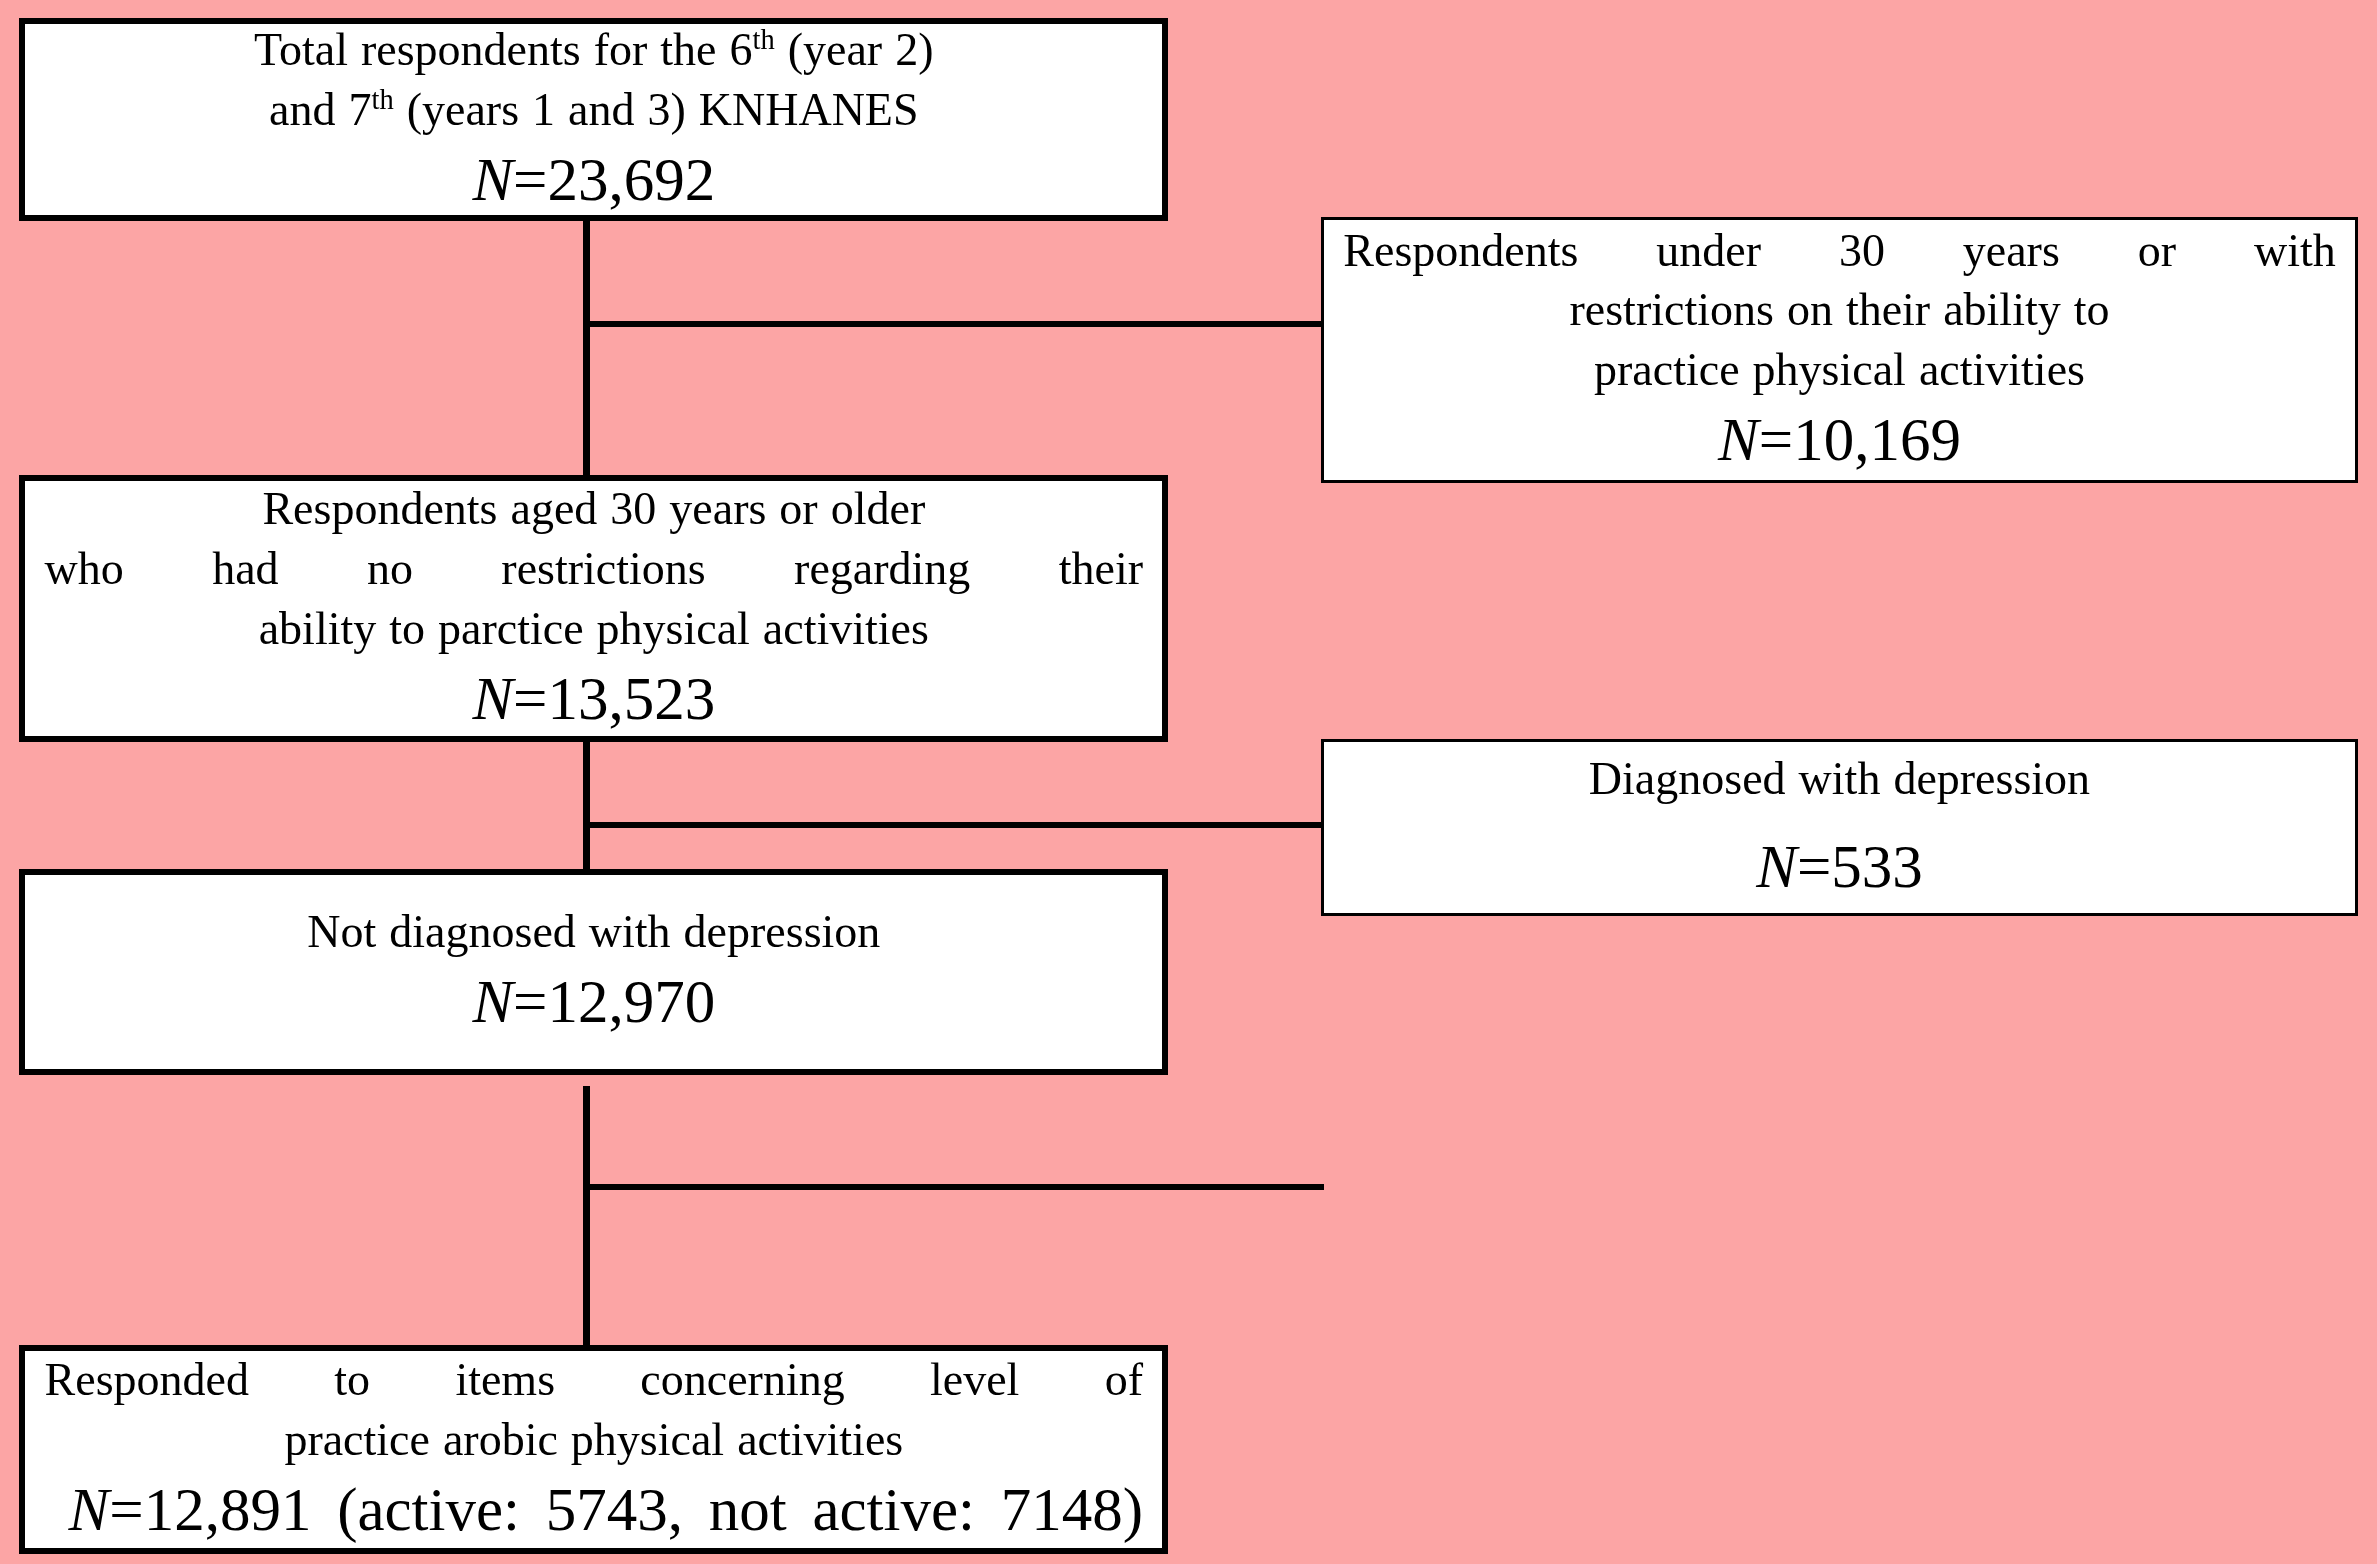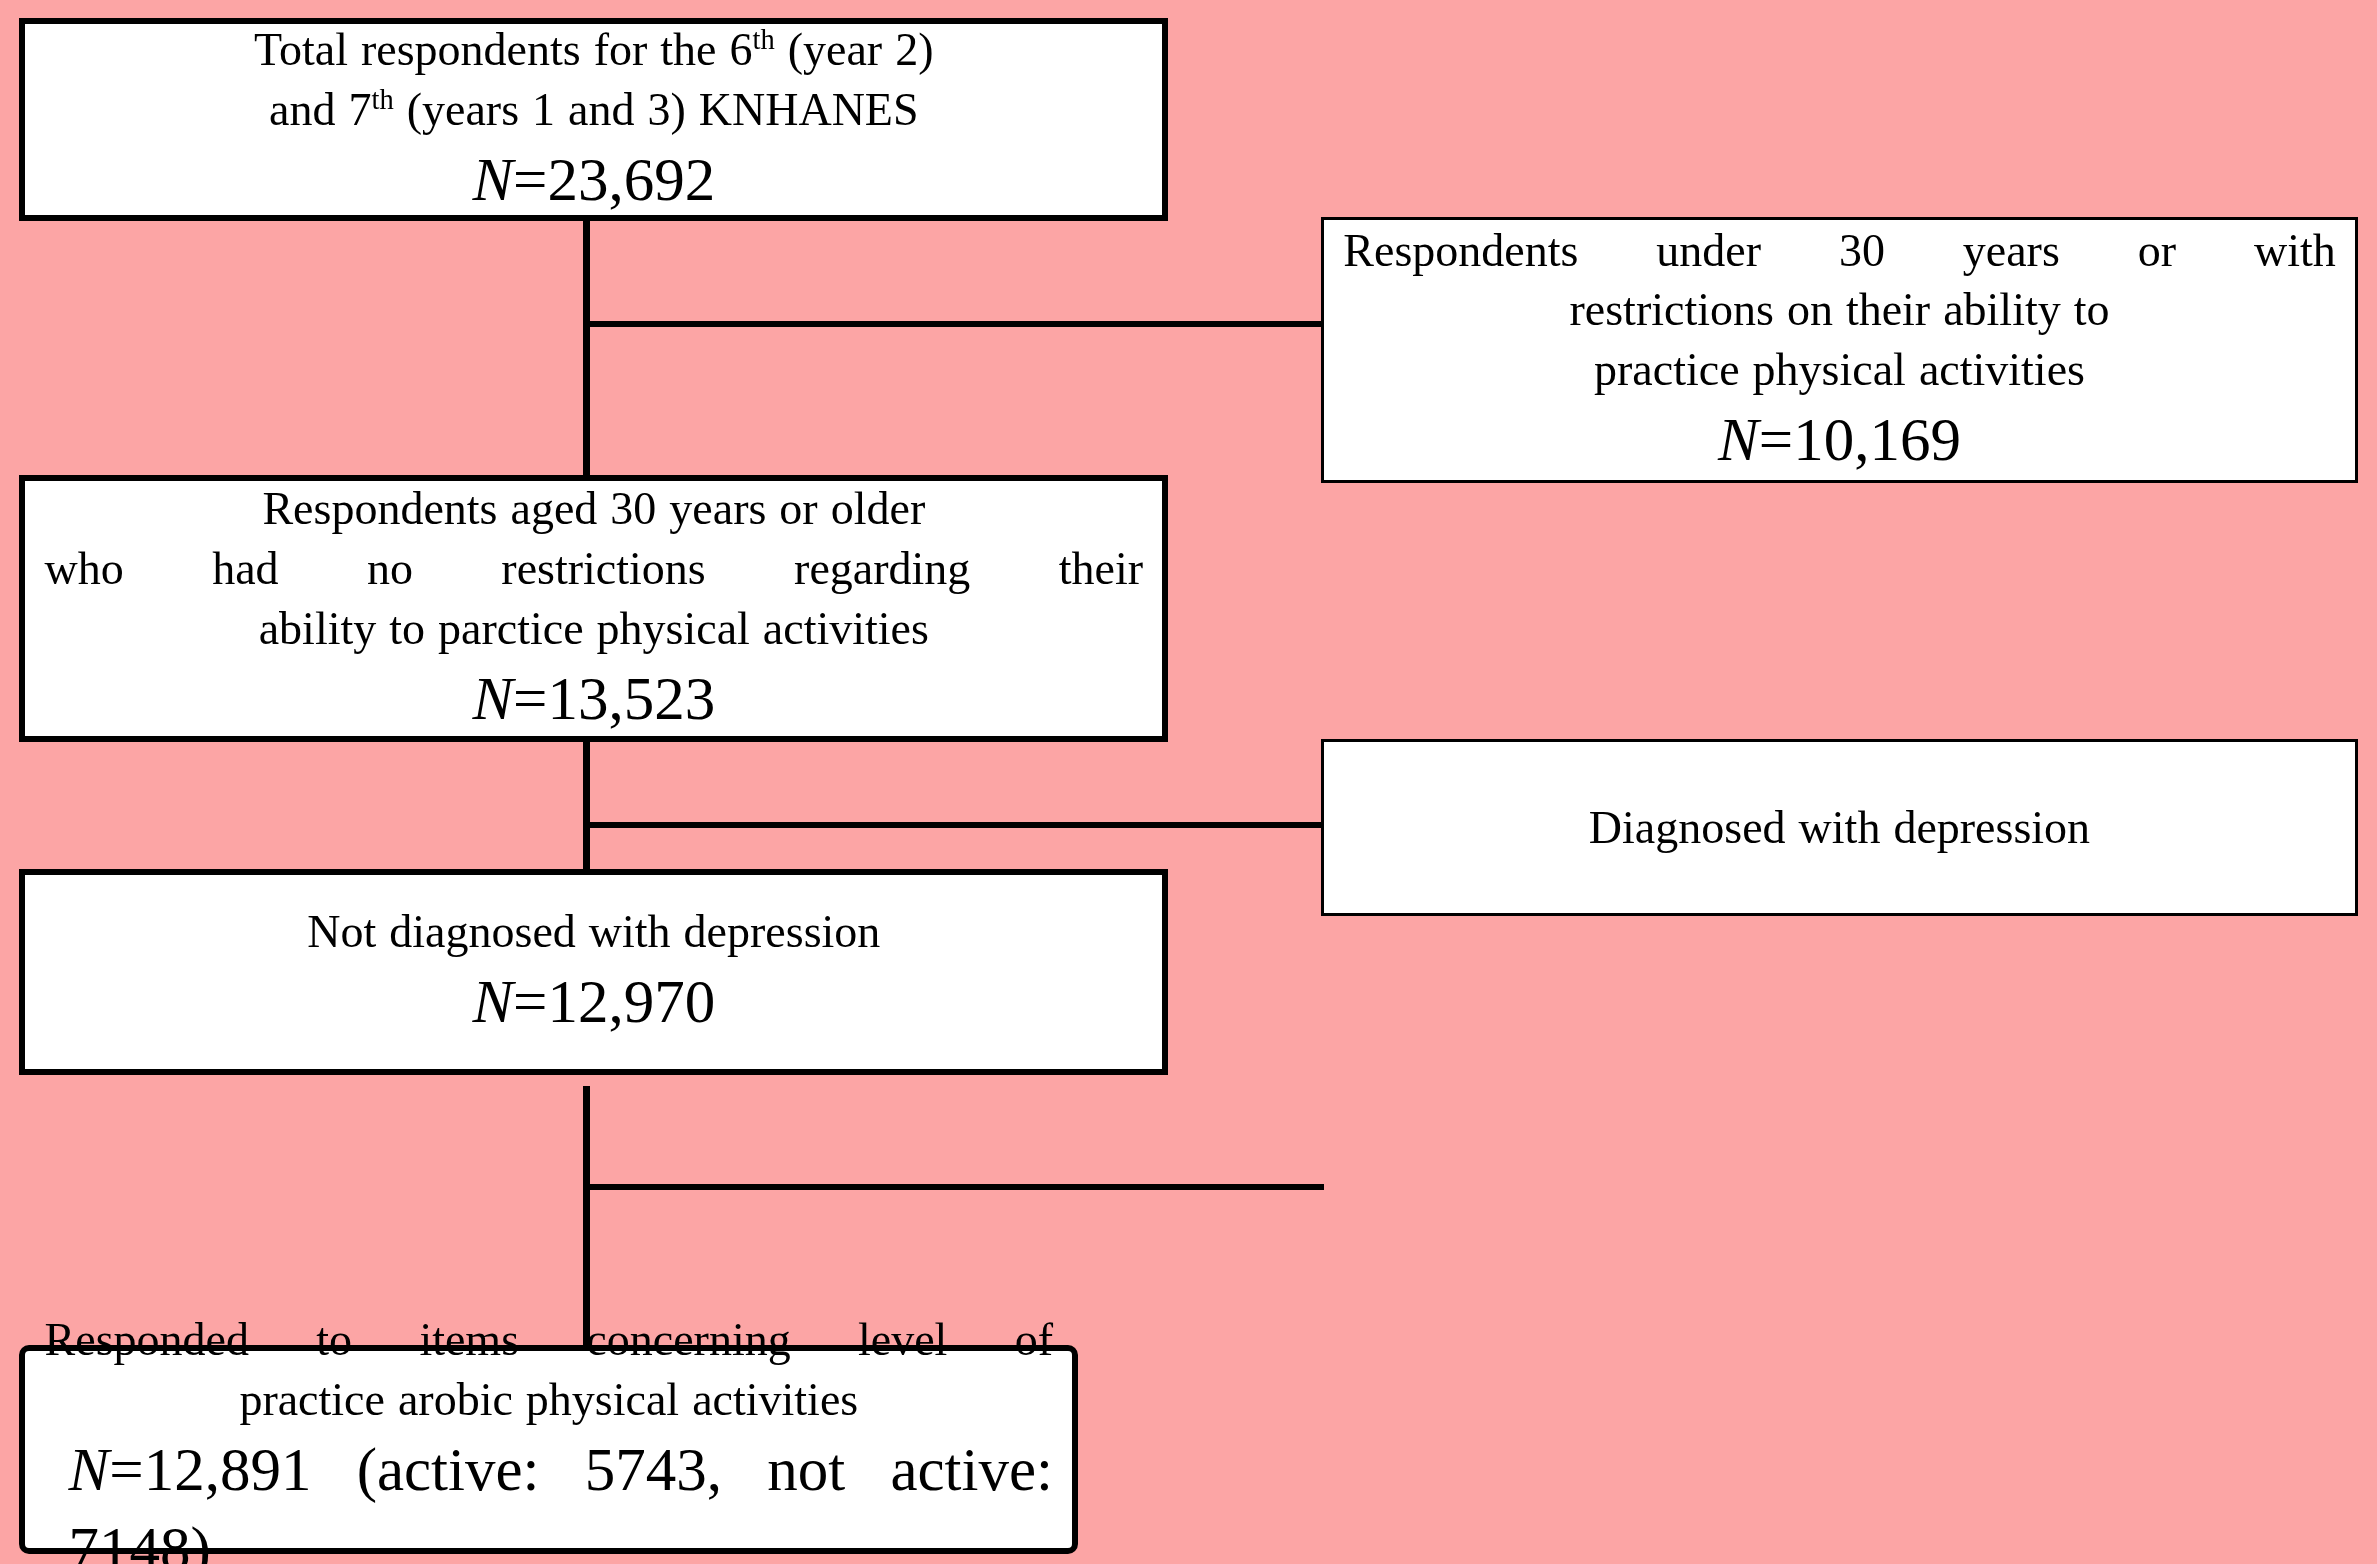--- a/index.html
+++ b/index.html
@@ -107,36 +107,39 @@
     </div>
   </div>
 
   <div class="box" style="left:19.3px; top:869px; width:1149px; height:206px;">
     <div class="box-text lastline">Not diagnosed with depression</div>
     <div class="nline">
       <i class="nvar">N</i><span>=12,970</span>
     </div>
   </div>
 
-  <div class="box" style="left:19.3px; top:1345px; width:1059px; height:209px;border-radius:10px;">
+  <div class="box" style="left:19.3px; top:1345px; width:1149px; height:209px;">
     <div class="box-text" style="text-align-last:justify;"><span>Responded to items concerning level of</span></div>
     <div class="box-text lastline">practice arobic physical activities</div>
     <div class="nline justified">
       <i class="nvar">N</i><span>=12,891 (active: 5743, not active: 7148)</span>
     </div>
   </div>
 
   <div class="box thin" style="left:1321px; top:217px; width:1037px; height:266px;">
     <div class="box-text" style="text-align-last:justify;"><span>Respondents under 30 years or with</span></div>
     <div class="box-text lastline">restrictions on their ability to</div>
     <div class="box-text lastline">practice physical activities</div>
     <div class="nline">
       <i class="nvar">N</i><span>=10,169</span>
     </div>
   </div>
 
   <div class="box thin" style="left:1321px; top:739px; width:1037px; height:177px;">
     <div class="box-text lastline">Diagnosed with depression</div>
+    <div class="nline" style="margin-top:18px;">
+      <i class="nvar">N</i><span>=533</span>
+    </div>
   </div>
 
 
 </div>
 
 
 </body></html>

